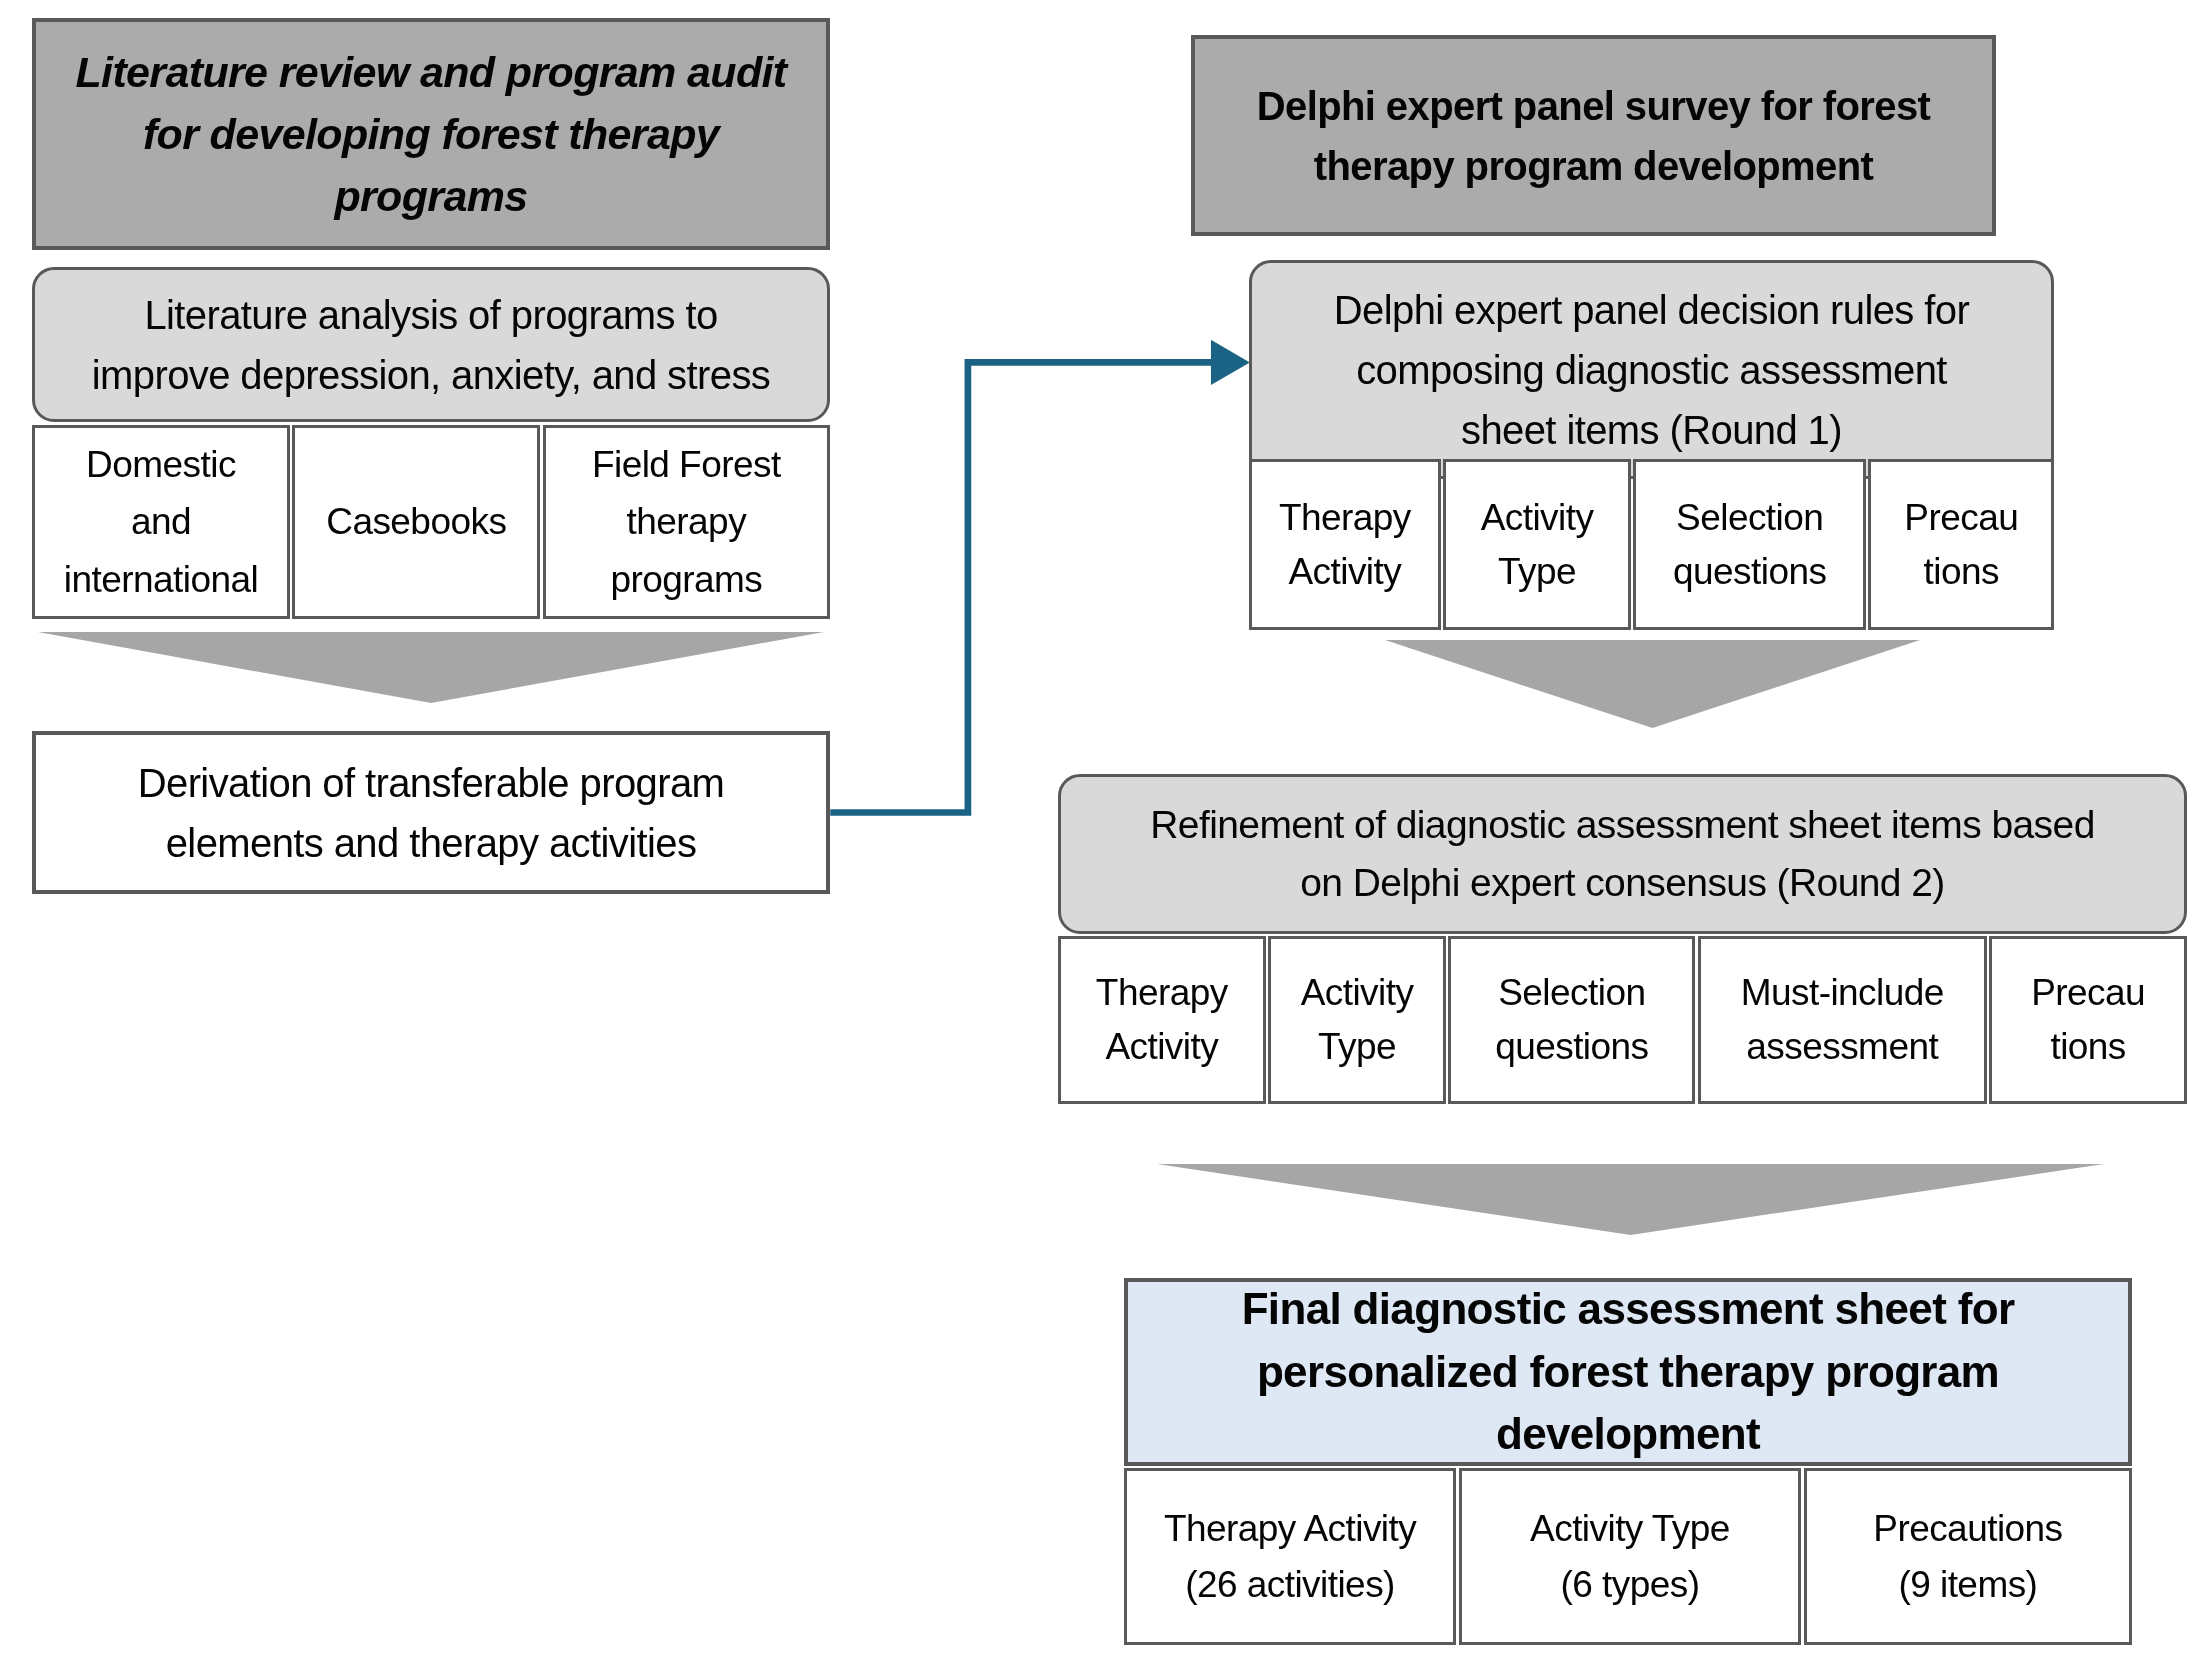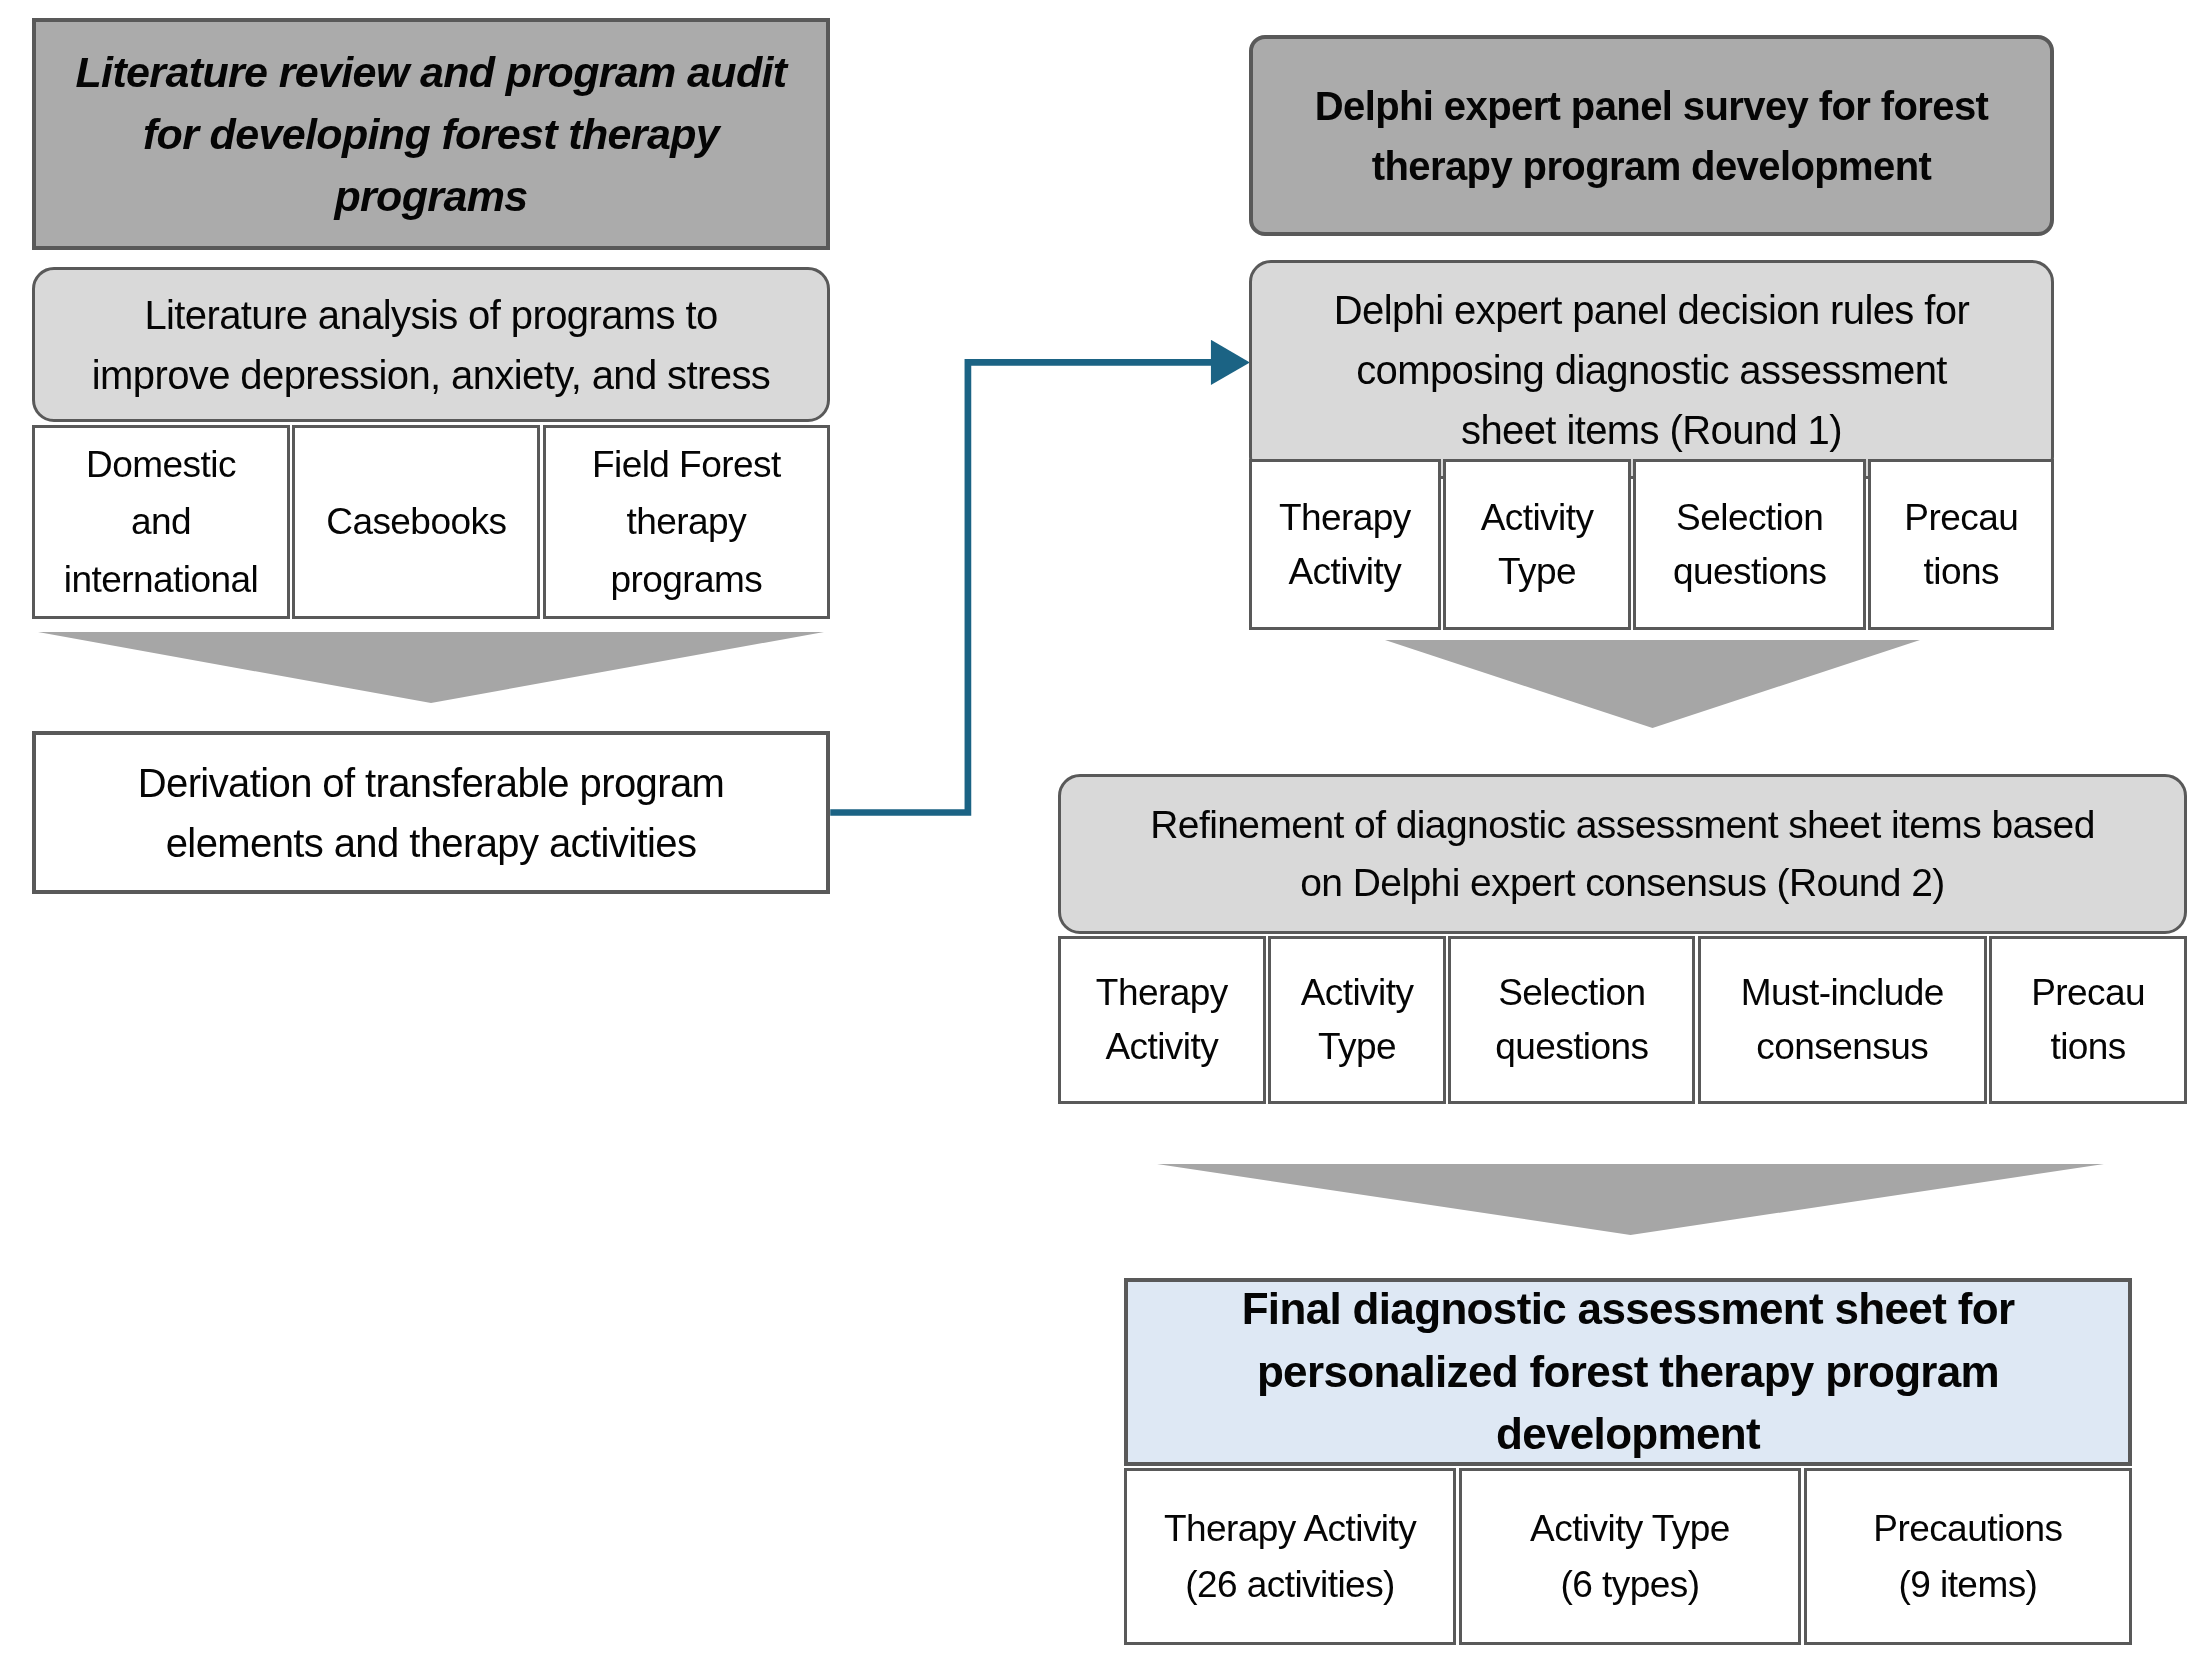--- a/index.html
+++ b/index.html
@@ -78,21 +78,21 @@
     </div>
   </div>
 
   <div class="chevron" style="left:38px;top:632px;width:786px;height:71px;"></div>
 
   <div class="box panel fill-white" style="left:32px;top:731px;width:798px;height:163px;font-size:40px;line-height:1.5;">
     <span class="txt">Derivation of transferable program
 elements and therapy activities</span>
   </div>
 
-  <div class="box panel fill-dark hdr" style="left:1249px;top:35px;width:805px;height:201px;font-size:40px;line-height:1.5;border-radius:16px;">
+  <div class="box panel fill-dark hdr" style="left:1191px;top:35px;width:805px;height:201px;font-size:40px;line-height:1.5;">
     <span class="txt">Delphi expert panel survey for forest
 therapy program development</span>
   </div>
 
   <div class="box panel-thin fill-light" style="left:1249px;top:260px;width:805px;height:219px;font-size:40px;line-height:1.5;">
     <span class="txt">Delphi expert panel decision rules for
 composing diagnostic assessment
 sheet items (Round 1)</span>
   </div>
 
@@ -130,21 +130,21 @@
     <div class="cell" style="flex:15.8;">
       <span class="txt">Activity
 Type</span>
     </div>
     <div class="cell" style="flex:22.1;">
       <span class="txt">Selection
 questions</span>
     </div>
     <div class="cell" style="flex:26;">
       <span class="txt">Must-include
-consensus</span>
+assessment</span>
     </div>
     <div class="cell" style="flex:17.6;">
       <span class="txt">Precau
 tions</span>
     </div>
   </div>
 
   <div class="chevron" style="left:1157px;top:1164px;width:947px;height:71px;"></div>
 
   <div class="box panel fill-blue hdr" style="left:1124px;top:1278px;width:1008px;height:188px;font-size:44px;line-height:1.42;">

